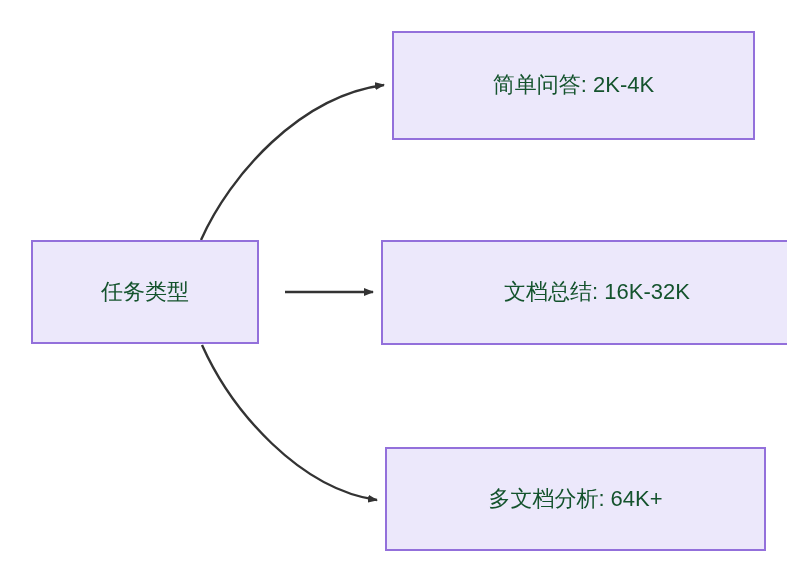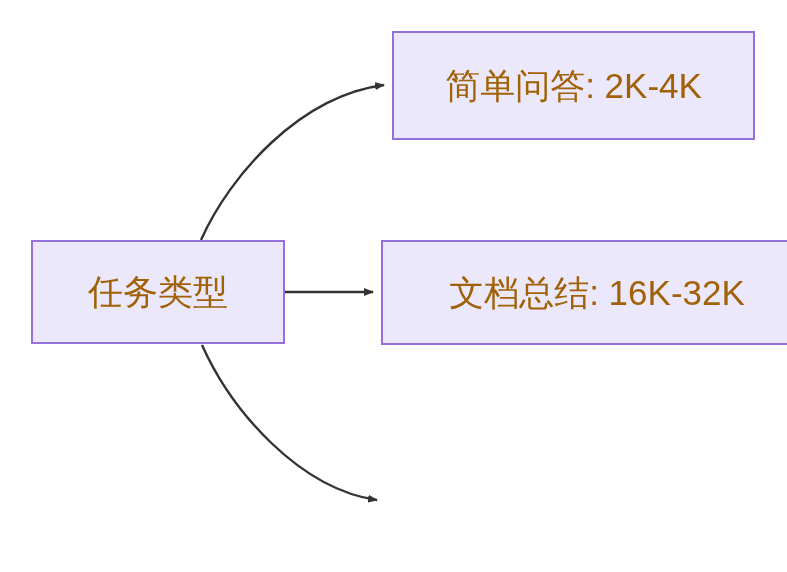--- a/index.html
+++ b/index.html
@@ -29,29 +29,29 @@
     box-sizing: border-box;
     background: #ECE8FB;
     border: 2px solid #9370DB;
     border-radius: 0px;
     display: flex;
     align-items: center;
     justify-content: center;
     z-index: 2;
   }
   .node-label {
-    color: #a16207;
-    font-size: 35px;
+    color: #14532d;
+    font-size: 22px;
     line-height: 1.2;
     white-space: nowrap;
     letter-spacing: 0px;
     text-align: center;
   }
   
-  #node-root   { left: 31px;  top: 240px; width: 254px; height: 104px; }
+  #node-root   { left: 31px;  top: 240px; width: 228px; height: 104px; }
   #node-simple { left: 392px; top: 31px;  width: 363px; height: 109px; }
   #node-doc    { left: 381px; top: 240px; width: 432px; height: 105px; }
   #node-multi  { left: 385px; top: 447px; width: 381px; height: 104px; }
 </style>
 </head>
 <body>
 
 <div id="canvas">
 
   <svg id="edge-layer" viewBox="0 0 787 572" width="787" height="572" xmlns="http://www.w3.org/2000/svg">
@@ -73,14 +73,17 @@
   </div>
 
   <div class="node" id="node-simple">
     <span class="node-label">简单问答: 2K-4K</span>
   </div>
 
   <div class="node" id="node-doc">
     <span class="node-label">文档总结: 16K-32K</span>
   </div>
 
+  <div class="node" id="node-multi">
+    <span class="node-label">多文档分析: 64K+</span>
+  </div>
 
 </div>
 
 </body></html>

